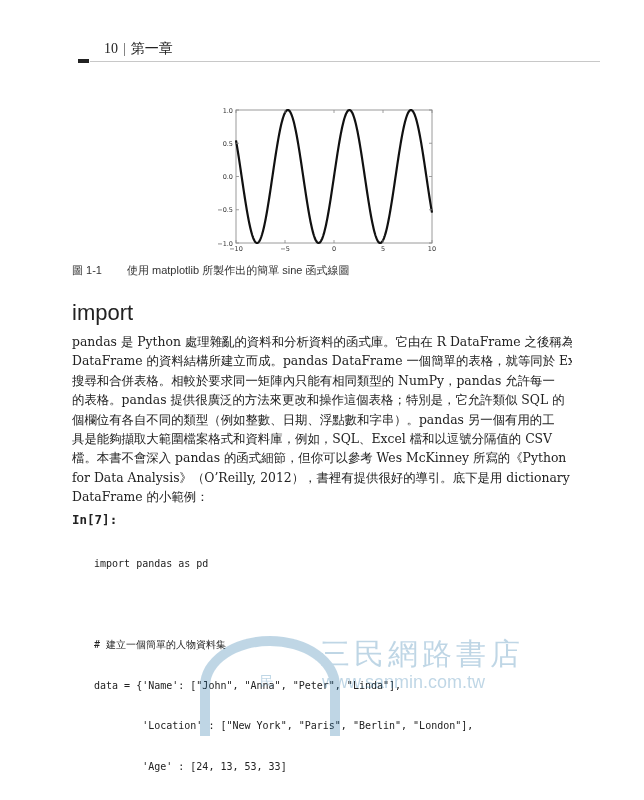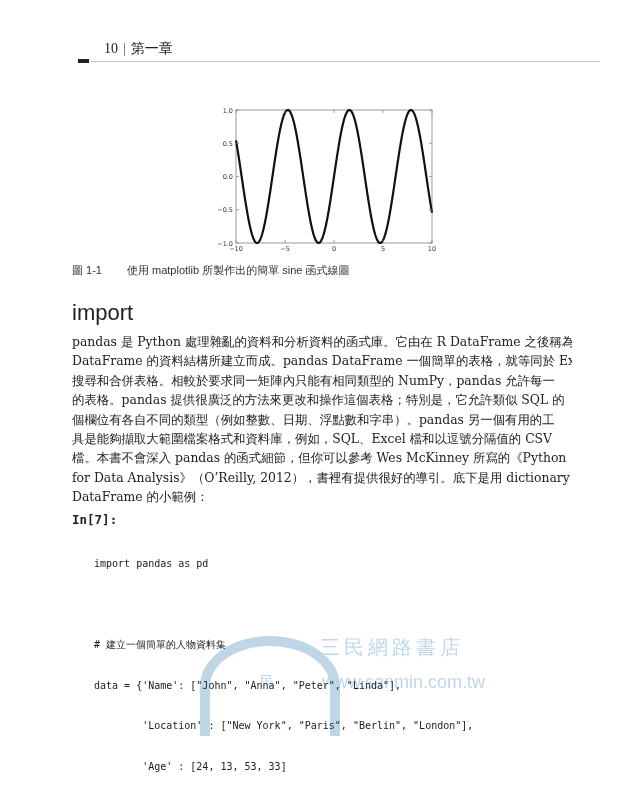--- a/index.html
+++ b/index.html
@@ -31,21 +31,21 @@
               font-family: "DejaVu Sans Mono", monospace; color: #222; }
 
   .code { position: absolute; left: 94px; top: 530px; font-size: 10px; line-height: 13.5px;
           font-family: "DejaVu Sans Mono", monospace; color: #222; white-space: pre; margin: 0; }
   .code .line { display: block; height: 13.5px; }
 
   .watermark { position: absolute; left: 200px; top: 628px; width: 330px; height: 70px; opacity: 0.28;
                pointer-events: none; }
   .watermark .arc { position: absolute; left: 0; top: 8px; width: 120px; height: 90px;
                     border: 10px solid #1d6fa5; border-radius: 50% 50% 0 0; border-bottom: none; }
-  .watermark .cn { position: absolute; left: 120px; top: 6px; font-size: 20px; color: #1d6fa5;
+  .watermark .cn { position: absolute; left: 120px; top: 6px; font-size: 30px; color: #1d6fa5;
                    letter-spacing: 4px; font-family: "DejaVu Serif", serif; white-space: nowrap; }
   .watermark .url { position: absolute; left: 122px; top: 44px; font-size: 18px; color: #1d6fa5;
                     font-family: "Liberation Sans", sans-serif; white-space: nowrap; }
   .watermark .min { position: absolute; left: 60px; top: 45px; font-size: 14px; color: #1d6fa5; }
 </style>
 </head>
 <body>
 
 <div class="header">
   <div class="mark"></div>

